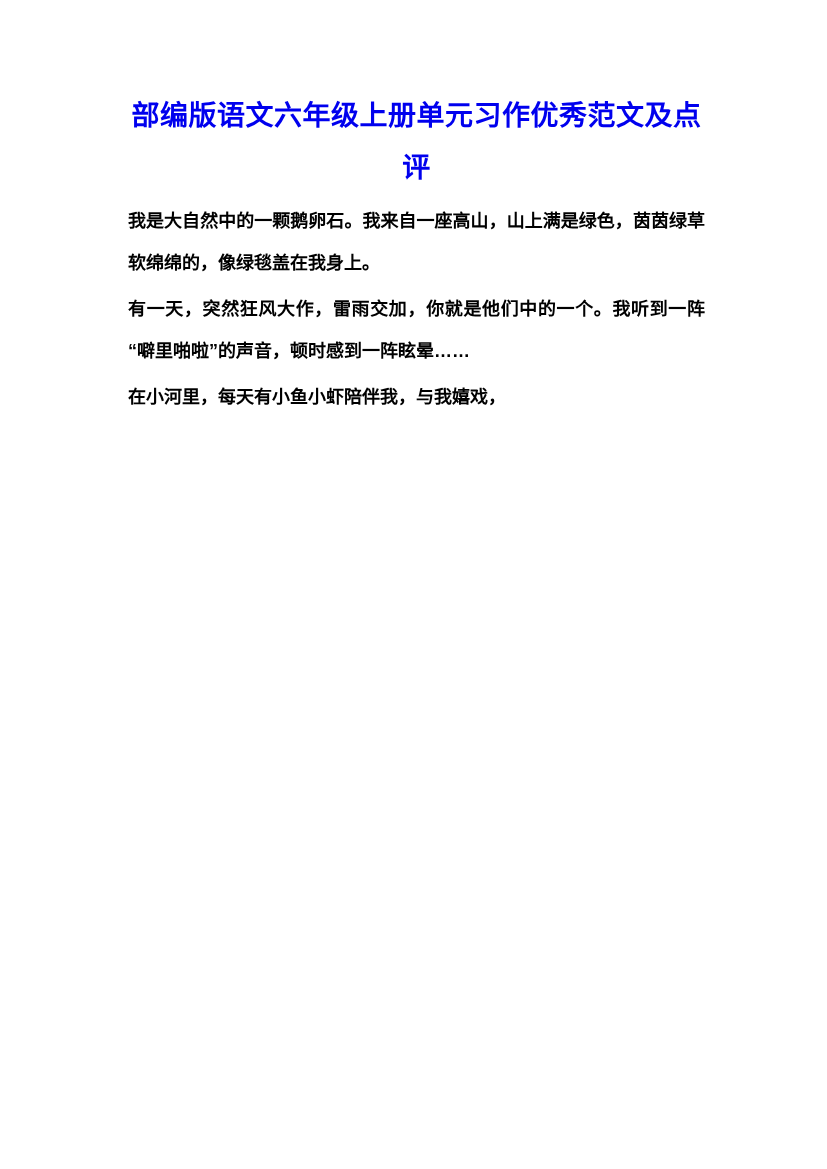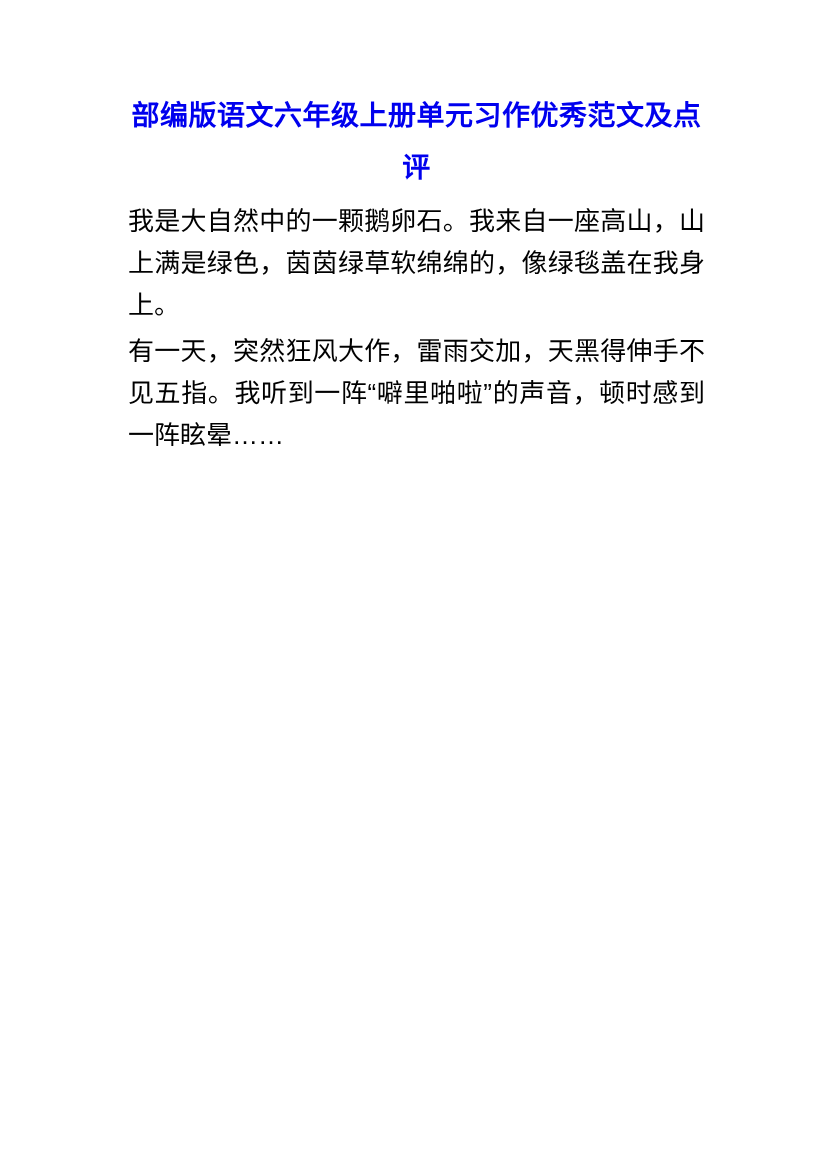--- a/index.html
+++ b/index.html
@@ -41,35 +41,36 @@
     margin:0;
     color:var(--heading-red);
     font-size:27px;
     font-weight:700;
     line-height:45px;
   }
   .essay-body{margin-top:3px;}
   .essay-body p{
     margin:0 0 4px 0;
     color:var(--body-black);
-    font-size:26px;
-    font-weight:400;
+    font-size:18px;
+    font-weight:700;
     line-height:42px;
     text-align:justify;
     text-align-last:left;
   }
 </style>
 </head>
 <body>
 
 <div class="page">
 
   <h1 class="doc-title">部编版语文六年级上册单元习作优秀范文及点评</h1>
 
 
 
 
   <div class="essay-body">
     <p>我是大自然中的一颗鹅卵石。我来自一座高山，山上满是绿色，茵茵绿草软绵绵的，像绿毯盖在我身上。</p>
-    <p>有一天，突然狂风大作，雷雨交加，天黑得伸手不见五指。我听到一阵“噼里啪啦”的声音，顿时感到一阵眩晕……</p>
+    <p>有一天，突然狂风大作，雷雨交加，你就是他们中的一个。我听到一阵“噼里啪啦”的声音，顿时感到一阵眩晕……</p>
+    <p>在小河里，每天有小鱼小虾陪伴我，与我嬉戏，</p>
   </div>
 
 </div>
 
 </body></html>

